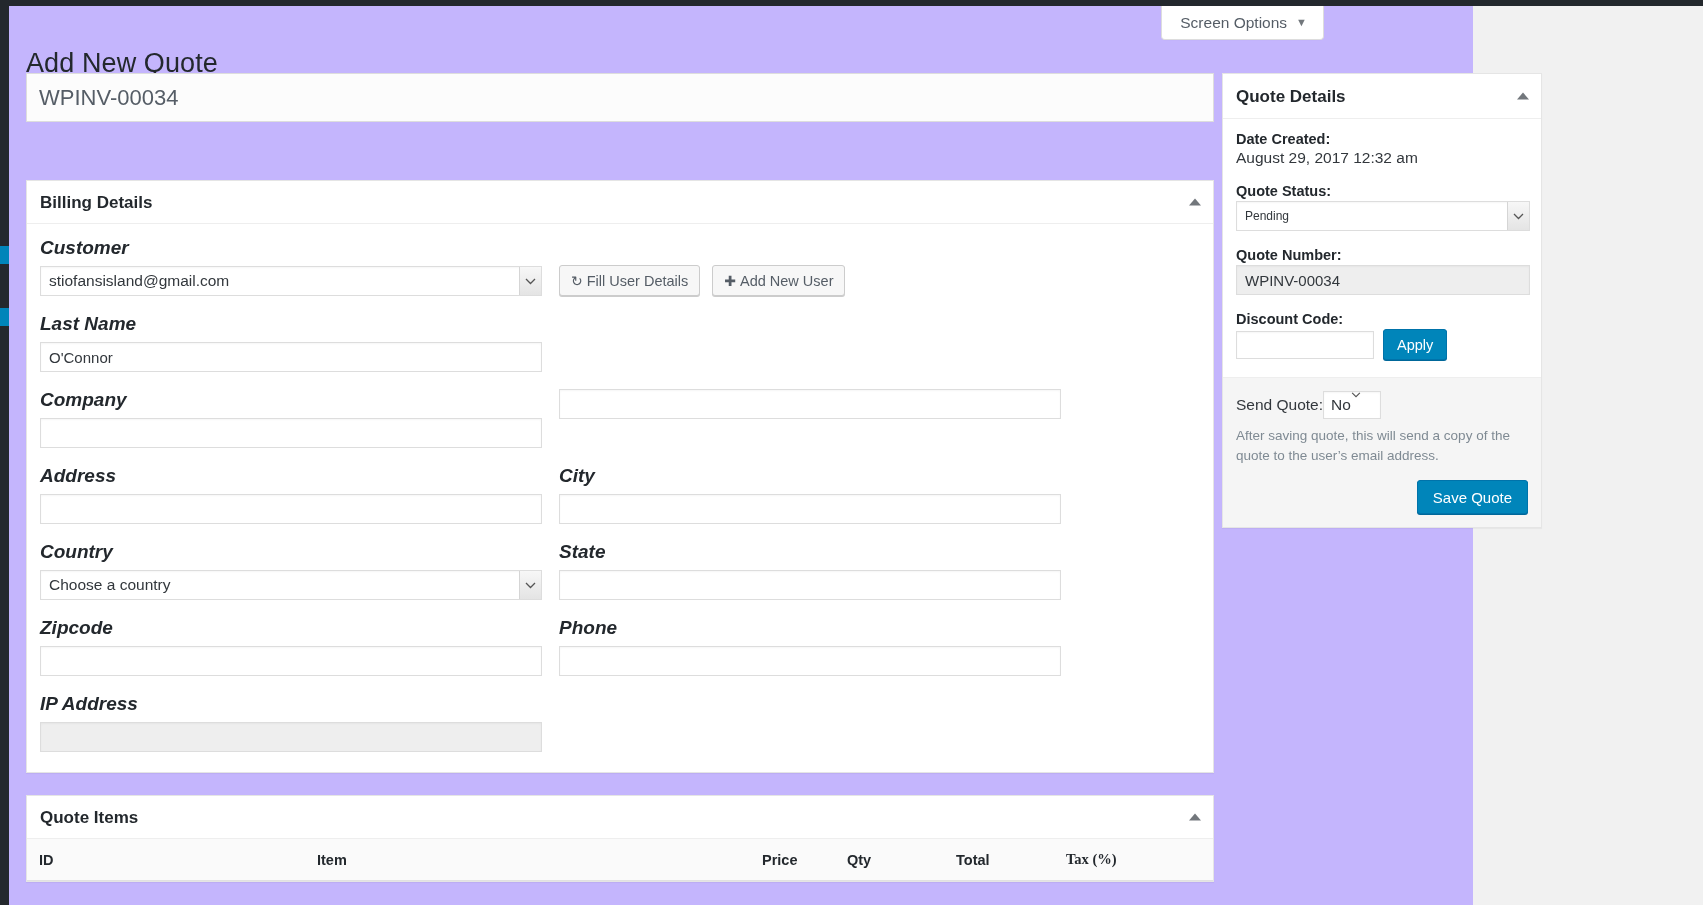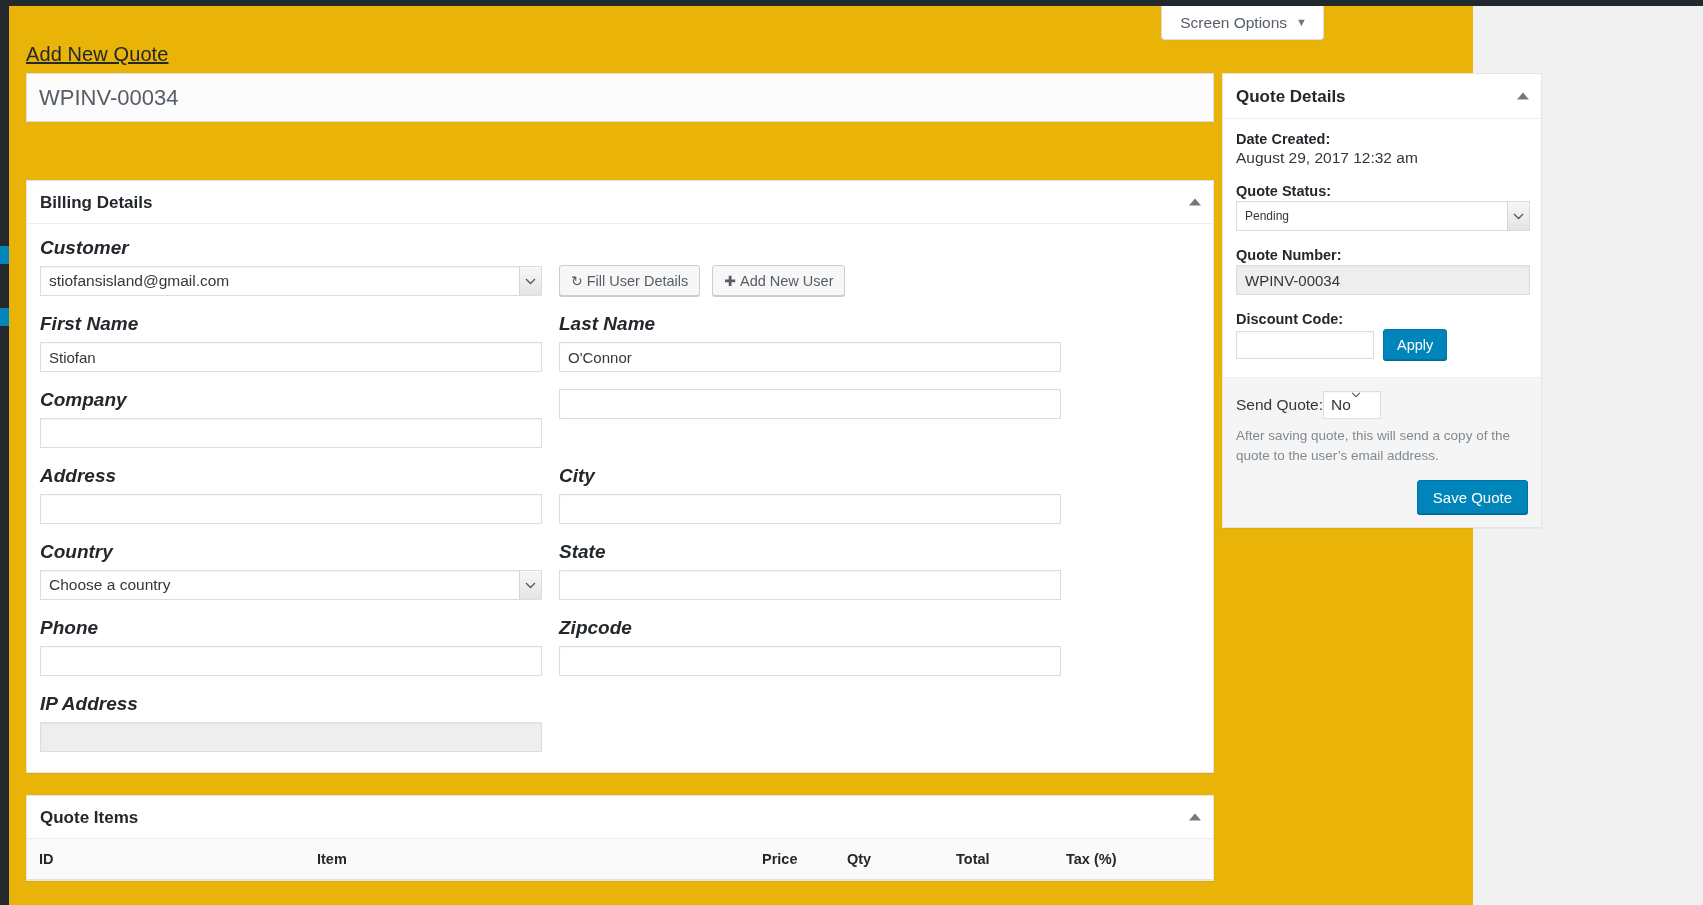--- a/index.html
+++ b/index.html
@@ -30,21 +30,21 @@
     position: absolute; left: 0; width: 9px; height: 18px;
     background: #0085ba;
   }
   #menu-accent-1 { top: 240px; }
   #menu-accent-2 { top: 302px; }
 
   
   #wpbody {
     position: absolute; top: 6px; left: 9px;
     width: 1464px; height: 899px;
-    background: #eab308;
+    background: #c4b5fd;
   }
 
   
   #screen-meta-links {
     position: absolute; top: 0px; right: 149px;
     height: 34px;
   }
   #screen-options-link {
     display: flex; align-items: center; gap: 9px;
     height: 34px; padding: 0 16px 0 18px;
@@ -56,21 +56,21 @@
     cursor: pointer;
     box-shadow: 0 1px 1px -1px rgba(0,0,0,.1);
   }
   #screen-options-link .caret {
     font-size: 11px; color: #72777c; line-height: 1;
   }
 
   
   #page-title {
     position: absolute; top: 22px; left: 17px;
-    font-size: 20px; font-weight: 400;
+    font-size: 27px; font-weight: 400;
     color: #23282d; line-height: 1.3;
     letter-spacing: .1px;
     text-decoration: underline;
   }
 
   
   #post-body-content {
     position: absolute; top: 67px; left: 17px;
     width: 1188px;
   }
@@ -215,21 +215,21 @@
     color: #23282d;
     padding: 12px 0 12px 0;
     border-bottom: 1px solid #e1e1e1;
     background: #fafafa;
   }
   .th-id    { padding-left: 12px !important; width: 290px; }
   .th-item  { width: 445px; }
   .th-price { width: 76px; text-align: center; }
   .th-qty   { width: 118px; padding-left: 9px !important; }
   .th-total { width: 110px; }
-  .th-tax   { width: auto; }
+  .th-tax   { width: auto; font-family: Liberation Serif, serif; }
 
   
   #quote-details-box { width: 320px; }
   #quote-details-box .postbox-header { height: 45px; }
   #quote-details-inner { padding: 12px 13px 13px 13px; }
   .side-label {
     font-size: 14.5px; font-weight: bold;
     color: #23282d; display: block; margin-bottom: 2px;
   }
   .side-value {
@@ -339,24 +339,20 @@
             </button>
             <button class="btn-secondary">
               <span class="glyph">✚</span>
               <span>Add New User</span>
             </button>
           </div>
         </div>
 
         <div class="form-row">
           <div class="form-col">
-            <label class="field-label">First Name</label>
-            <input class="txt-input" type="text" value="Stiofan" style="">
-          </div>
-          <div class="form-col">
             <label class="field-label">Last Name</label>
             <input class="txt-input" type="text" value="O'Connor" style="">
           </div>
         </div>
 
         <div class="form-row">
           <div class="form-col">
             <label class="field-label">Company</label>
             <input class="txt-input" type="text" value="" style="">
           </div>
@@ -389,25 +385,25 @@
             </div>
           </div>
           <div class="form-col">
             <label class="field-label">State</label>
             <input class="txt-input" type="text" value="" style="">
           </div>
         </div>
 
         <div class="form-row">
           <div class="form-col">
+            <label class="field-label">Zipcode</label>
+            <input class="txt-input" type="text" value="" style="">
+          </div>
+          <div class="form-col">
             <label class="field-label">Phone</label>
-            <input class="txt-input" type="text" value="" style="">
-          </div>
-          <div class="form-col">
-            <label class="field-label">Zipcode</label>
             <input class="txt-input" type="text" value="" style="">
           </div>
         </div>
 
         <div class="form-row" style="margin-bottom:0;">
           <div class="form-col">
             <label class="field-label">IP Address</label>
             <input class="txt-input" type="text" readonly="" value="" style="">
           </div>
         </div>

